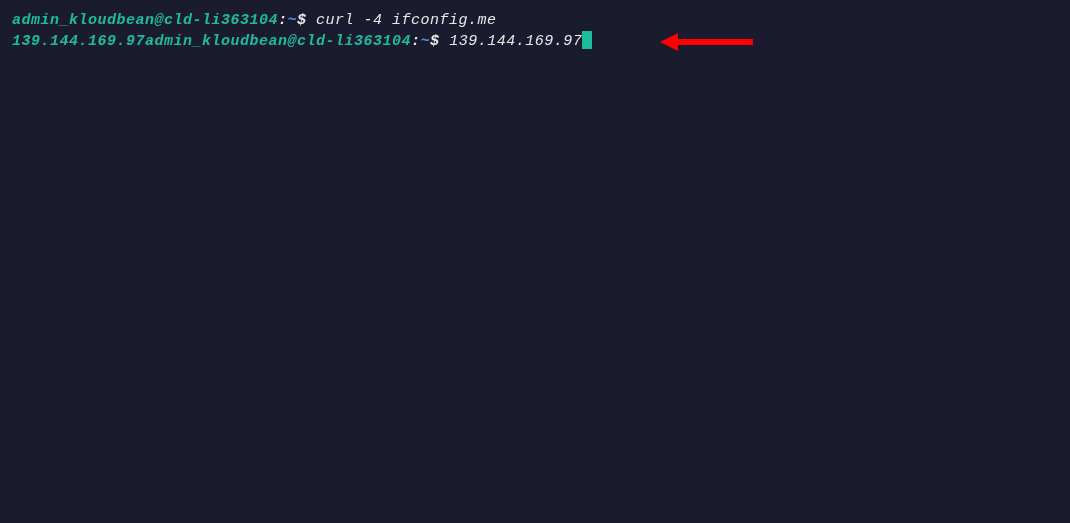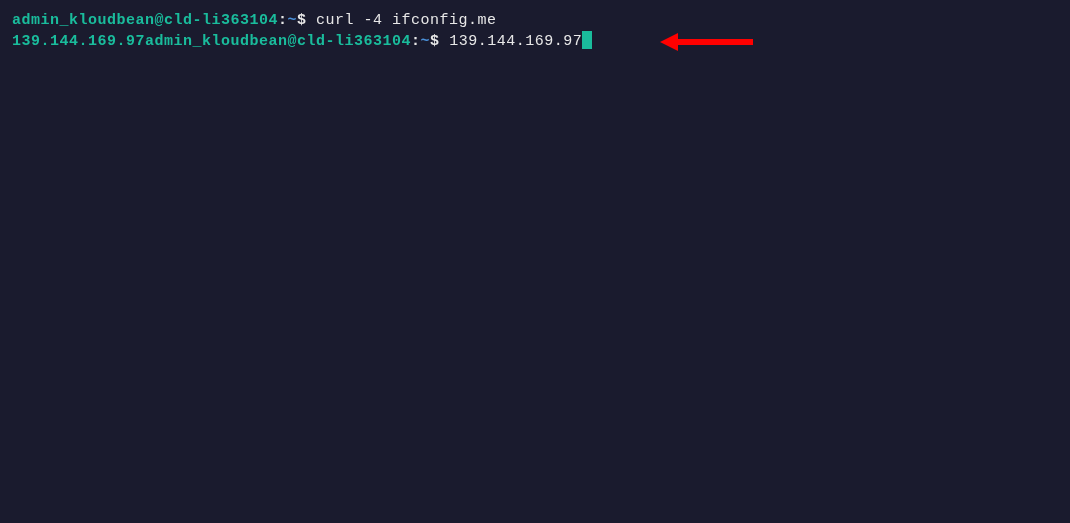--- a/index.html
+++ b/index.html
@@ -14,20 +14,21 @@
       font-family: 'Menlo', 'Monaco', 'Consolas', 'Courier New', monospace;
       font-size: 15px;
       line-height: 1.4;
       padding: 10px 12px;
       position: relative;
       overflow: hidden;
     }
     .terminal {
       white-space: pre;
       letter-spacing: 0.5px;
+      font-style: italic;
     }
     .prompt-user {
       color: #1abc9c;
       font-weight: bold;
     }
     .prompt-sep {
       color: #e8e8e8;
       font-weight: bold;
     }
     .prompt-path {

